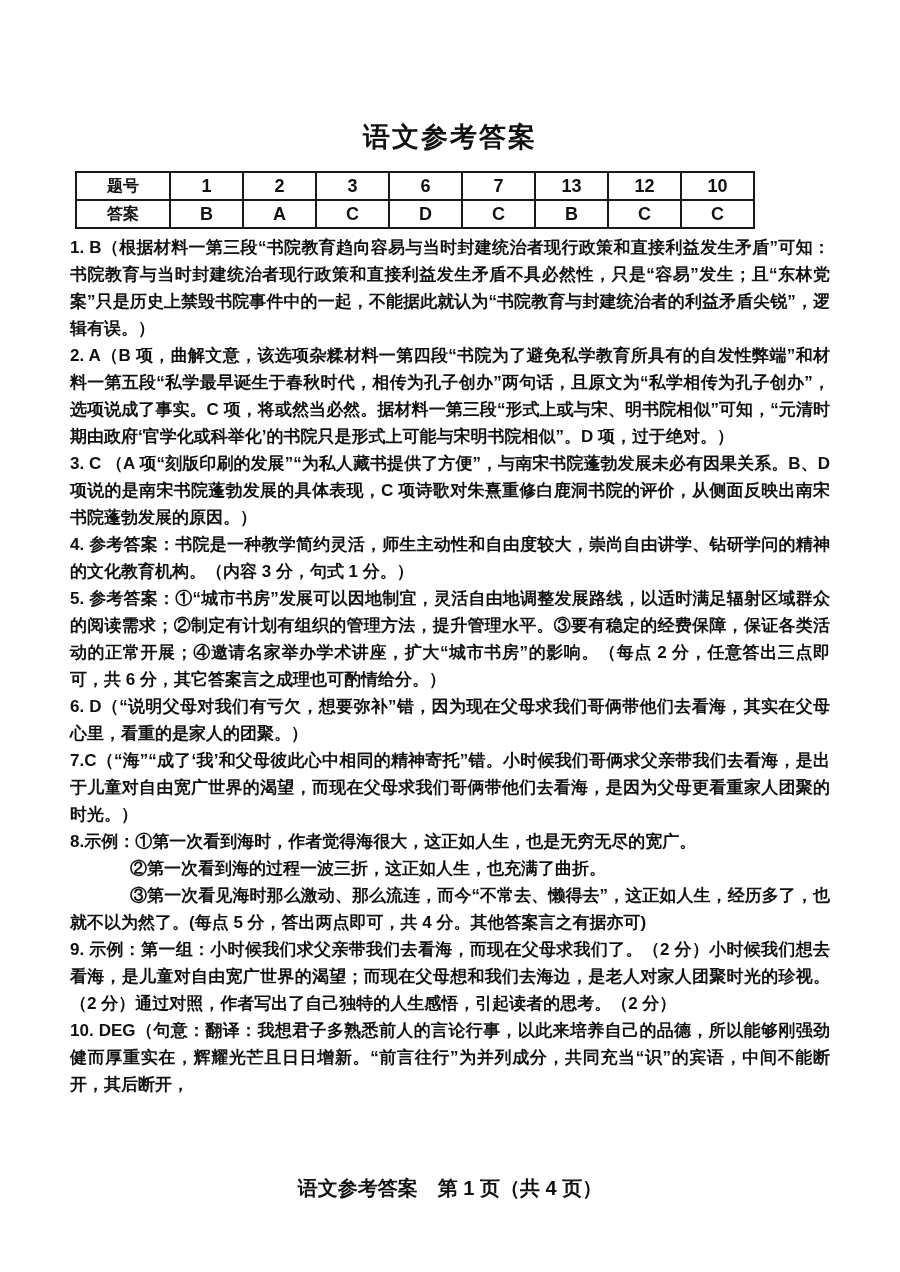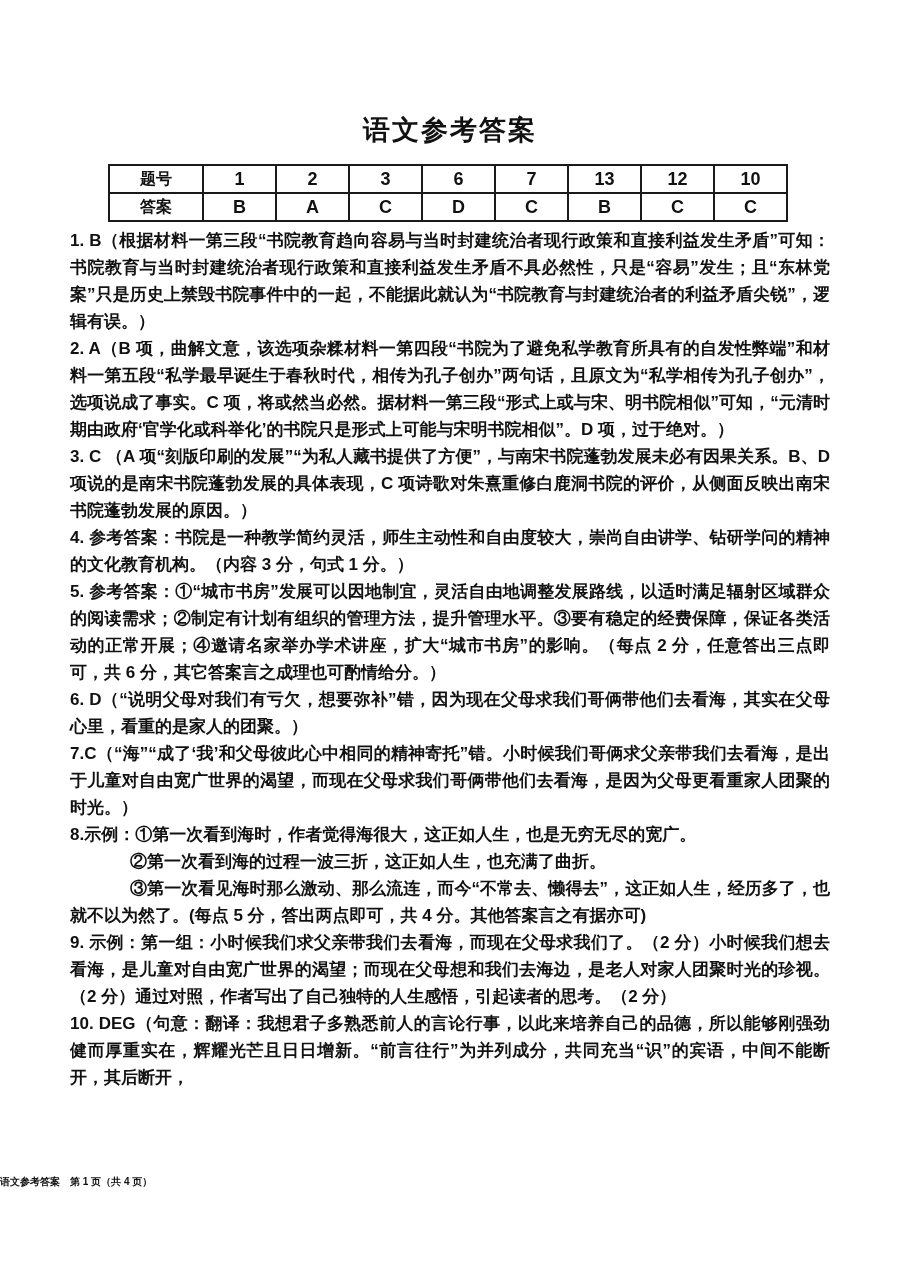--- a/index.html
+++ b/index.html
@@ -9,31 +9,31 @@
   body {
     width: 900px;
     height: 1272px;
     background: #ffffff;
     position: relative;
     overflow: hidden;
     font-family: "Liberation Sans", sans-serif;
     color: #111111;
   }
   .page-title {
-    margin: 2px;
+    margin: 9px;
     padding-top: 110px;
     text-align: center;
     font-size: 27px;
     font-weight: bold;
     letter-spacing: 2px;
     color: #111111;
   }
   table.answers-table {
     border-collapse: collapse;
-    margin: 16px 0 0 108px;
+    margin: 16px 0 0 75px;
     table-layout: fixed;
   }
   table.answers-table td {
     border: 2px solid #1a1a1a;
     height: 26px;
     text-align: center;
     vertical-align: middle;
     font-size: 17px;
     font-weight: bold;
     padding: 0;
@@ -58,21 +58,22 @@
     margin: 0;
     padding: 0;
   }
   .indent-a { text-indent: 60px; }
   .indent-b { text-indent: 80px; }
   .page-footer {
     position: absolute;
     top: 1175px;
     left: 0;
     width: 900px;
-    font-size: 10px;
+    text-align: center;
+    font-size: 20px;
     font-weight: 600;
     color: #111111;
   }
 </style>
 </head>
 <body>
 
 <h1 class="page-title">语文参考答案</h1>
 
 <table class="answers-table">

